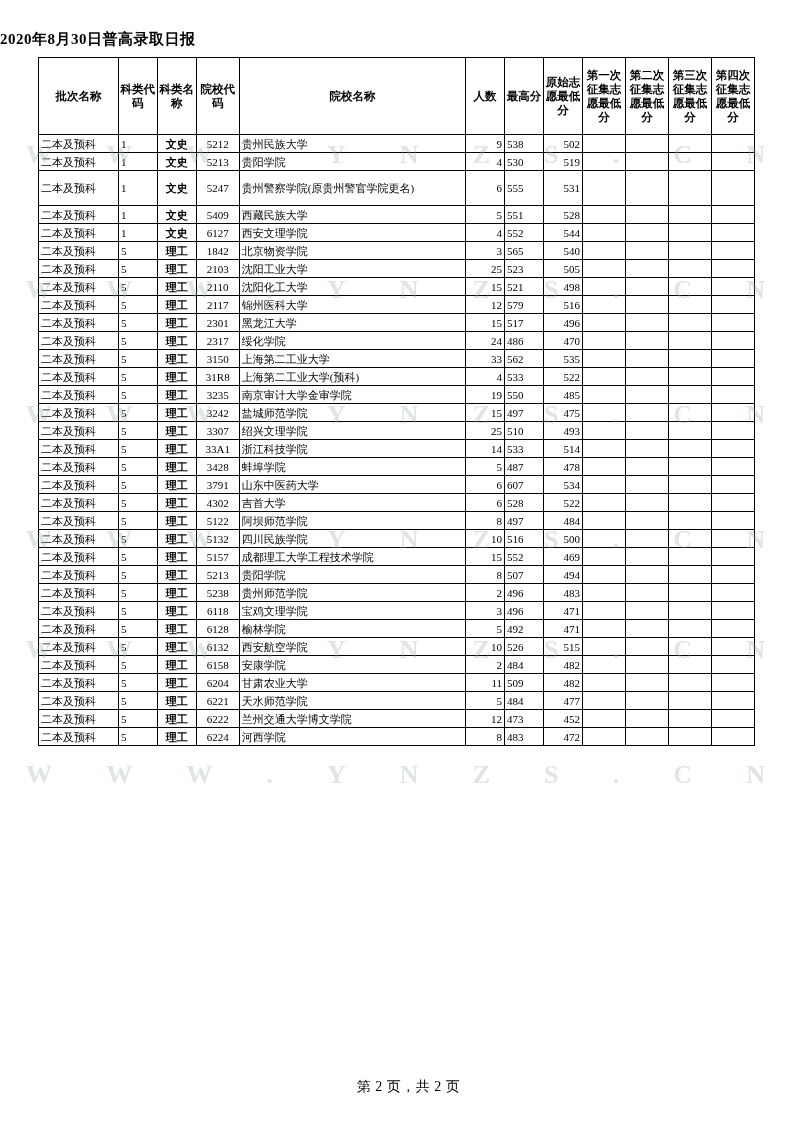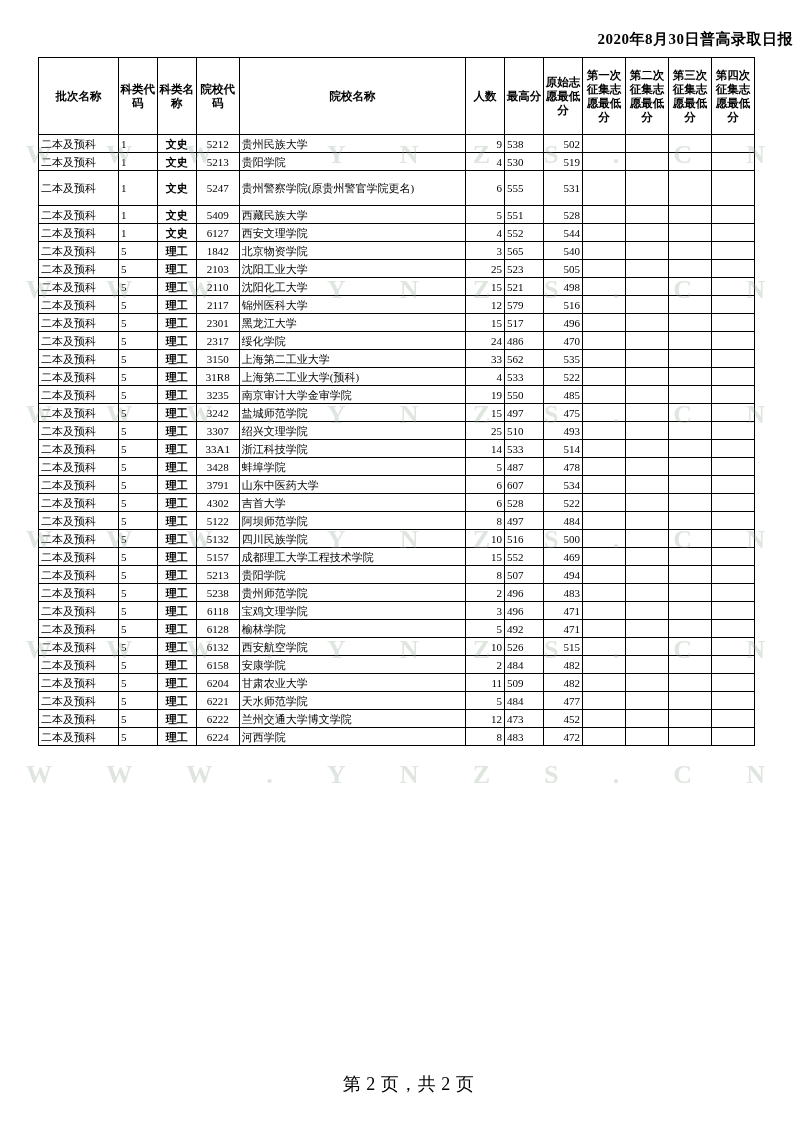--- a/index.html
+++ b/index.html
@@ -15,21 +15,21 @@
     position: relative;
     overflow: hidden;
   }
   .page {
     position: relative;
     width: 793px;
     height: 1122px;
     box-sizing: border-box;
   }
   .doc-title {
-    text-align: right;
+    text-align: left;
     font-size: 15px;
     font-weight: bold;
     padding-top: 30px;
     padding-bottom: 8px;
     letter-spacing: 0.5px;
   }
   .table-wrap {
     margin: 0 38px;
     position: relative;
   }
@@ -67,21 +67,21 @@
 
   tr.tall td { height: 34px; }
   tr td { height: 17px; }
 
   .footer {
     position: absolute;
     left: 0;
     right: 0;
     bottom: 26px;
     text-align: center;
-    font-size: 18px;
+    font-size: 14px;
     letter-spacing: 0.5px;
     padding-left: 24px;
   }
 
   
   .watermark {
     position: absolute;
     left: 0;
     top: 0;
     width: 793px;

